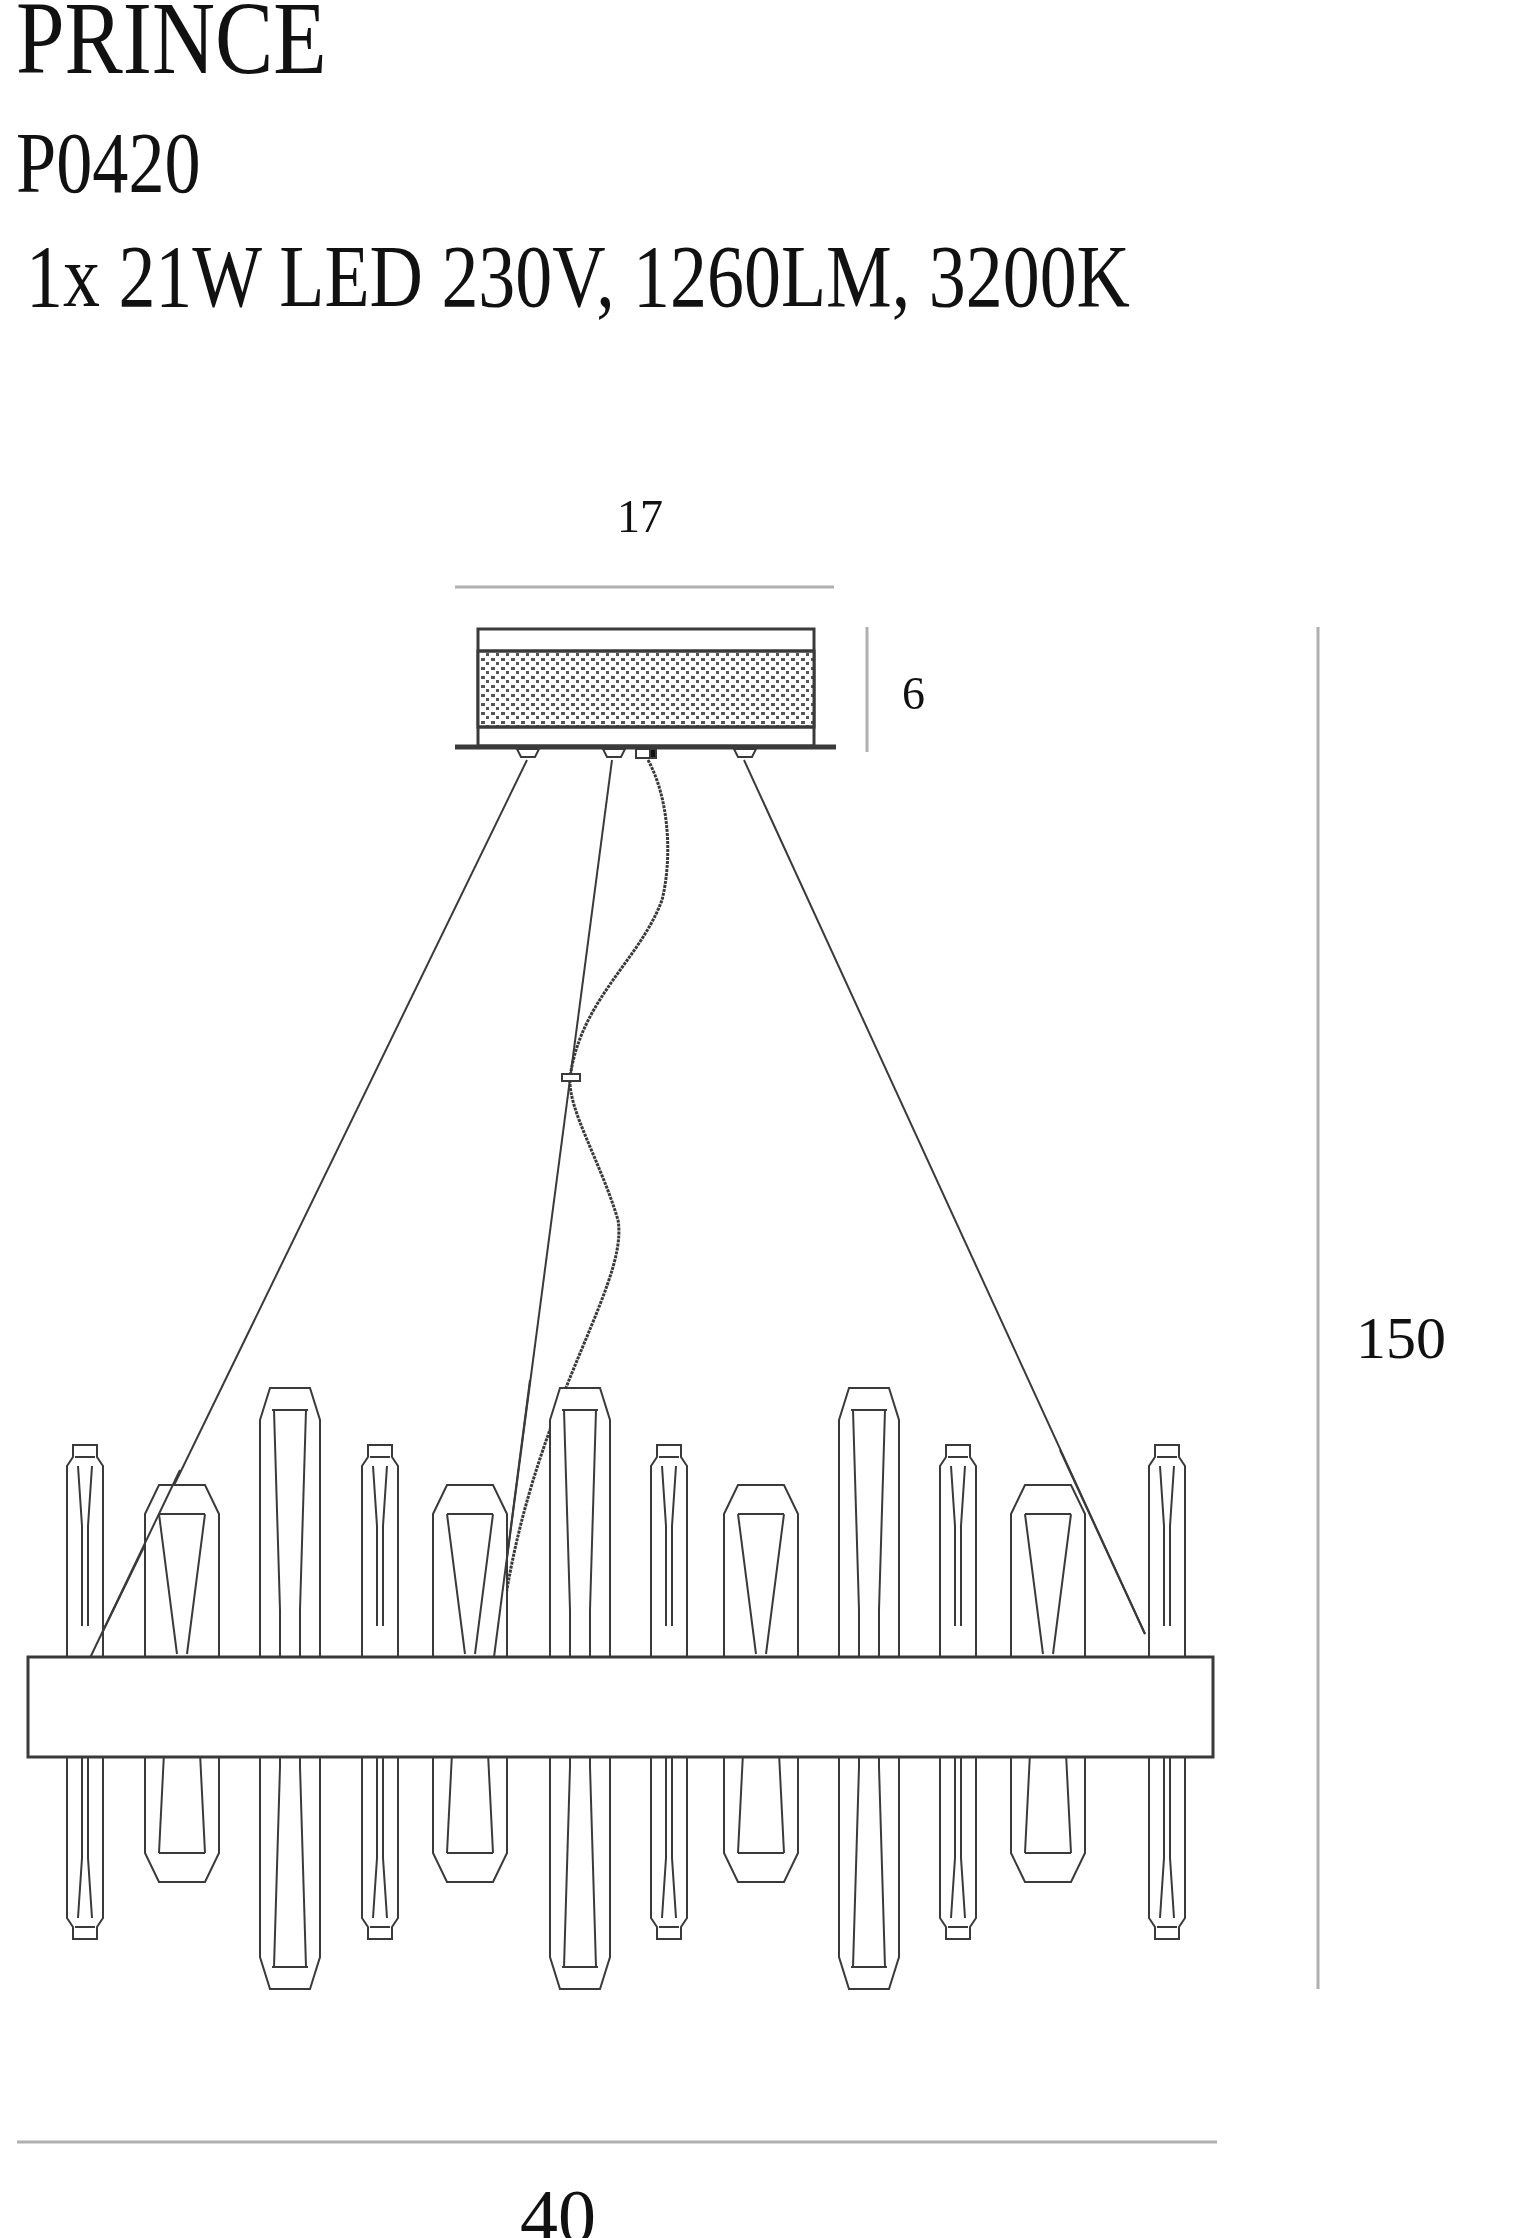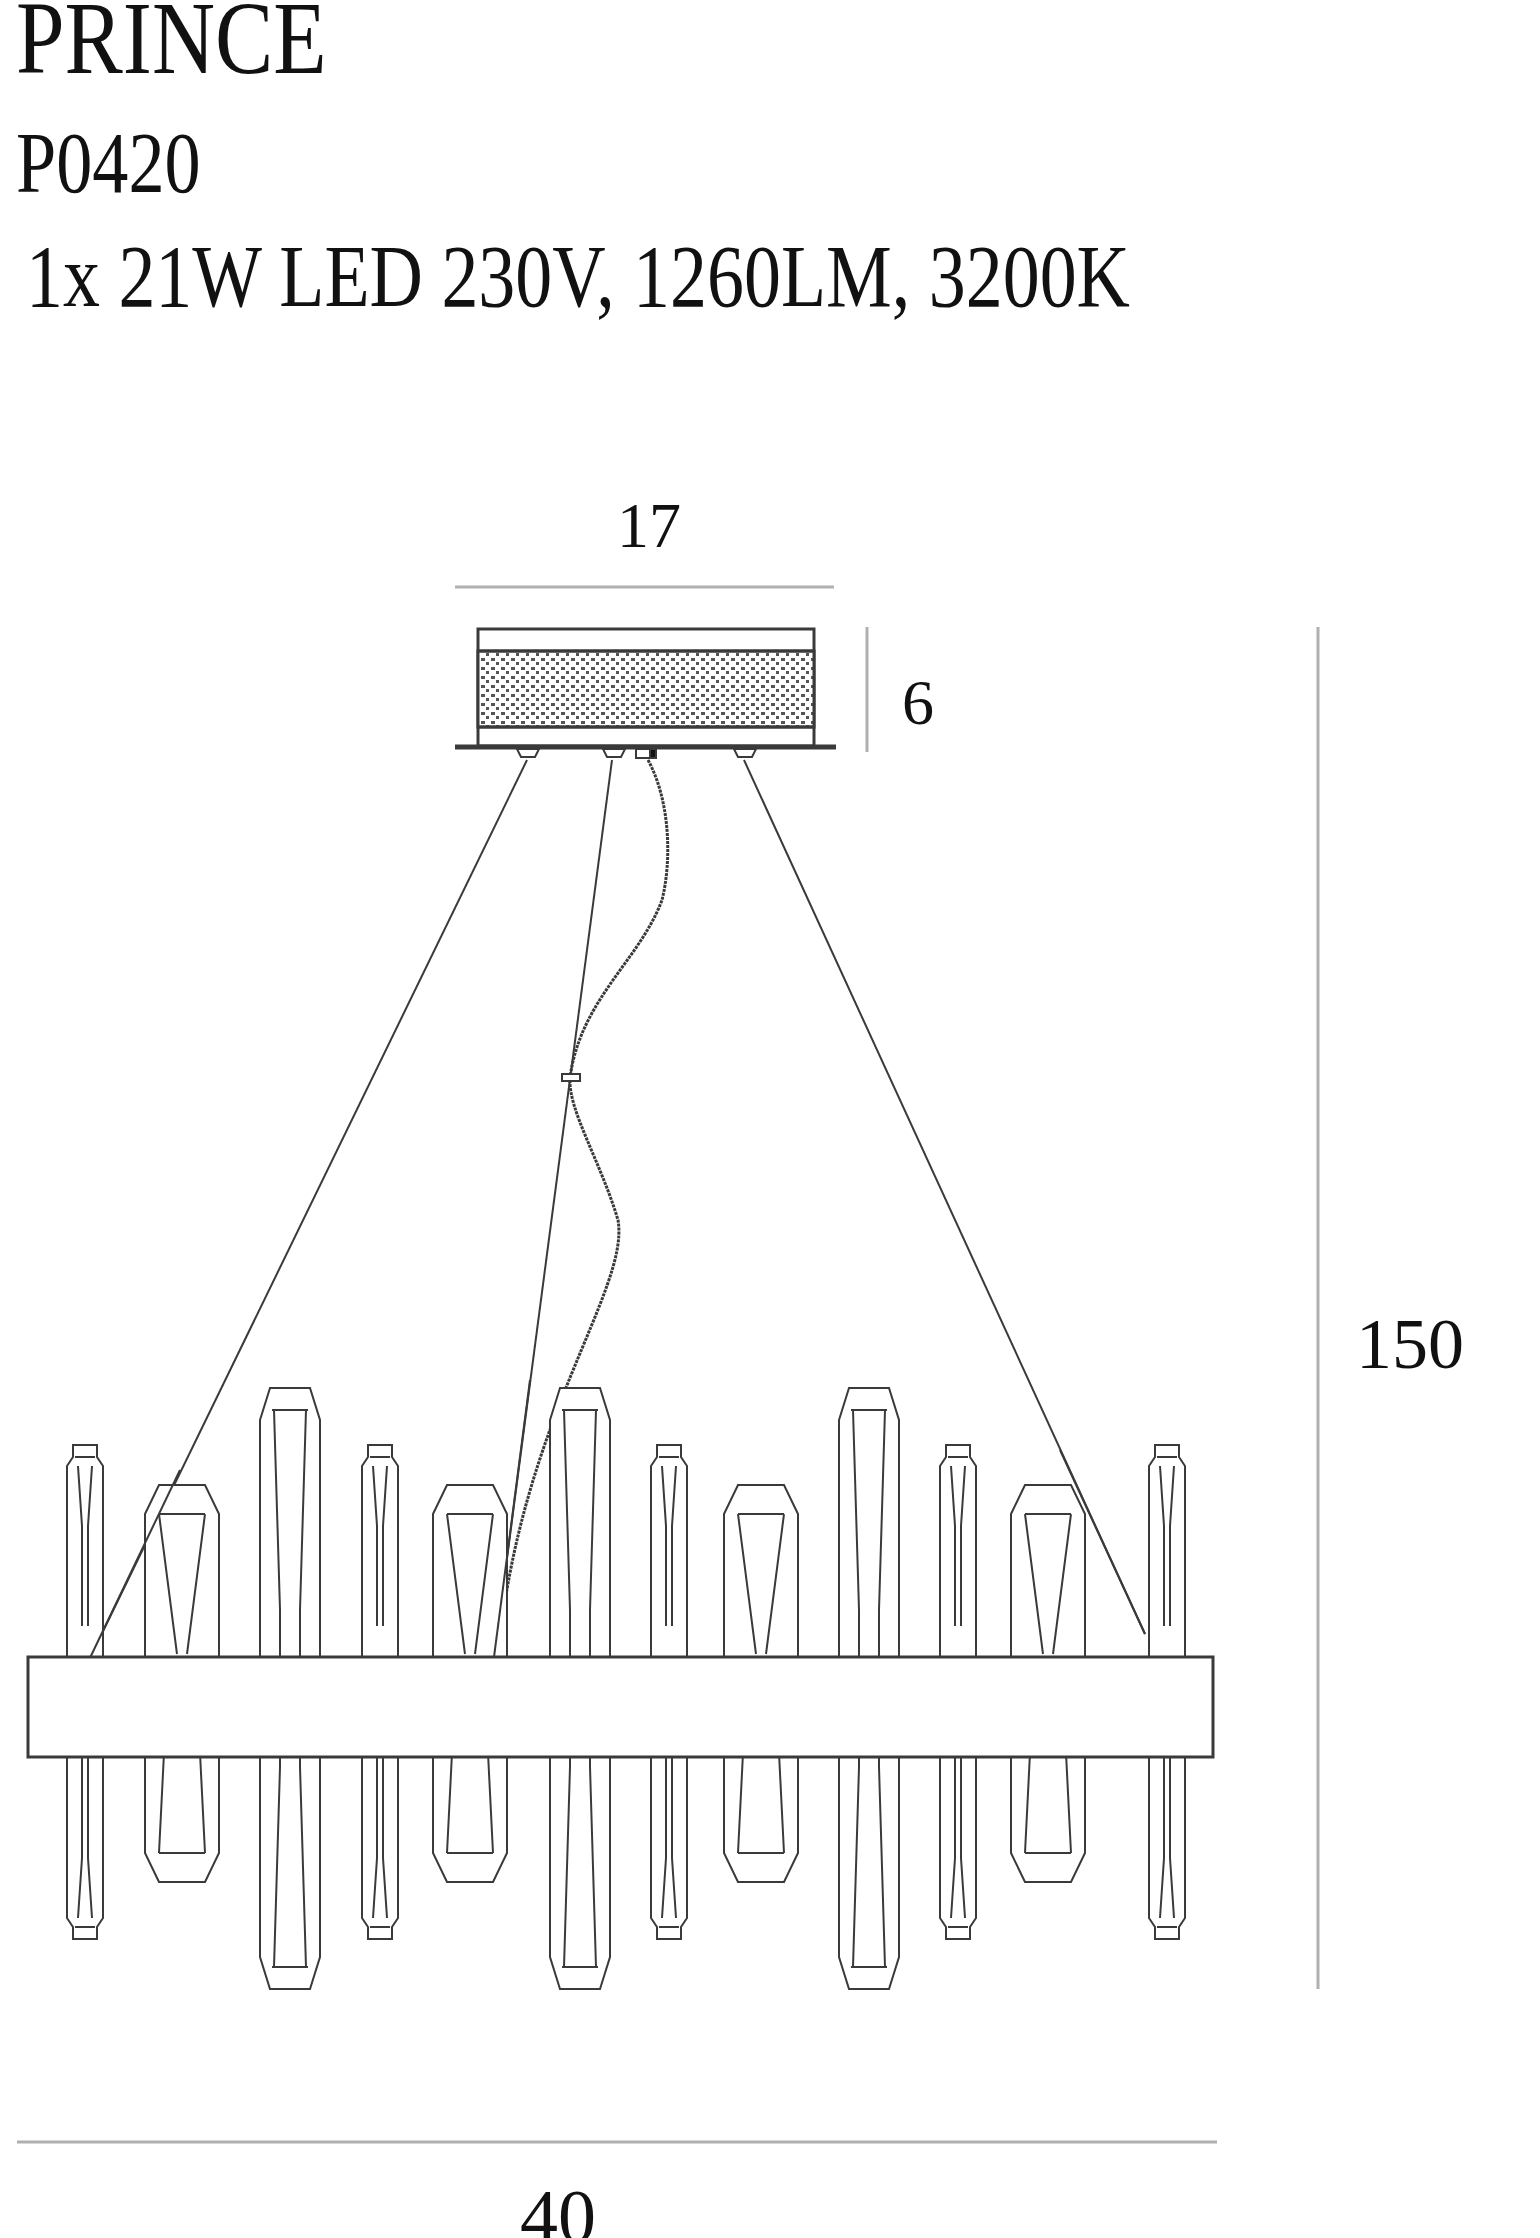--- a/index.html
+++ b/index.html
@@ -1,24 +1,24 @@
 <!DOCTYPE html>
 <html><head>
 <meta charset="utf-8">
 <style>
   html, body { margin: 0; padding: 0; background: #ffffff; }
   body { width: 1540px; height: 2238px; position: relative; overflow: hidden; font-family: "Liberation Serif", "DejaVu Serif", serif; color: #111; }
   .txt { position: absolute; white-space: nowrap; line-height: 1; color: #111; transform-origin: 0 0; }
   #title { left: 16px; top: -14px; font-size: 104px; transform: scaleX(0.84); }
   #code { left: 16px; top: 120px; font-size: 86px; transform: scaleX(0.84); }
   #spec { left: 26px; top: 233px; font-size: 88px; transform: scaleX(0.84); }
-  .dim { position: absolute; font-size: 64px; line-height: 1; color: #111; white-space: nowrap; }
+  .dim { position: absolute; font-size: 46px; line-height: 1; color: #111; white-space: nowrap; }
   #dim-top { left: 617px; top: 494px; }
   #dim-canopy-h { left: 902px; top: 671px; }
-  #dim-total-h { left: 1356px; top: 1308px; font-size: 72px; }
+  #dim-total-h { left: 1356px; top: 1308px; font-size: 60px; }
   #dim-width { left: 520px; top: 2178px; font-size: 76px; }
   svg.drawing { position: absolute; left: 0; top: 0; }
 </style>
 </head>
 <body>
 
 <div class="txt" id="title">PRINCE</div>
 <div class="txt" id="code">P0420</div>
 <div class="txt" id="spec">1x 21W LED 230V, 1260LM, 3200K</div>
 

